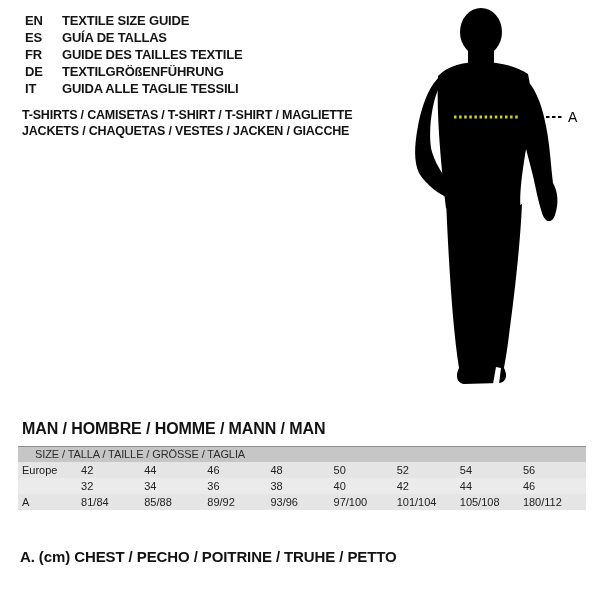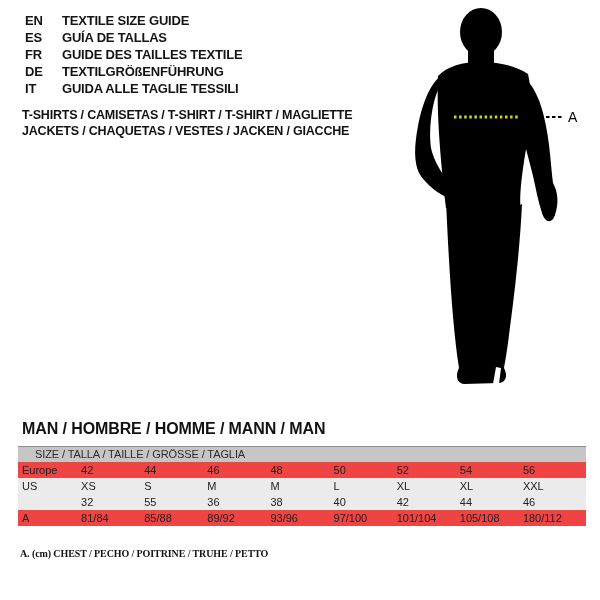--- a/index.html
+++ b/index.html
@@ -58,29 +58,28 @@
     border-top: 1px solid #8f8f8f;
     color: #2c2c2c; letter-spacing: -0.1px;
   }
   table.size-table td {
     height: 16px; font-weight: 400;
     padding: 0;
   }
   table.size-table td.lbl {
     text-align: left; padding-left: 4px; width: 66px;
   }
-  .row-white { background: #ef4444; }
+  .row-white { background: #e5e5e5; }
   .row-gray  { background: #ebebeb; }
 
   
   .footnote {
     position: absolute; left: 20px; top: 548px;
-    font-size: 10px; font-weight: 700; letter-spacing: -0.1px;
+    font-size: 15px; font-weight: 700; letter-spacing: -0.1px;
     color: #121212;
-    font-family: Liberation Serif, serif;
   }
 </style>
 </head>
 <body>
 
 <div class="lang-list">
   <div class="lang-row">
     <span class="lang-code">EN</span>
     <span>TEXTILE SIZE GUIDE</span>
   </div>
@@ -172,34 +171,23 @@
         <td>42</td>
         <td>44</td>
         <td>46</td>
         <td>48</td>
         <td>50</td>
         <td>52</td>
         <td>54</td>
         <td>56</td>
       </tr>
       <tr class="row-gray">
-        <td class="lbl">US</td>
-        <td>XS</td>
-        <td>S</td>
-        <td>M</td>
-        <td>M</td>
-        <td>L</td>
-        <td>XL</td>
-        <td>XL</td>
-        <td>XXL</td>
-      </tr>
-      <tr class="row-gray">
         <td class="lbl"></td>
         <td>32</td>
-        <td>55</td>
+        <td>34</td>
         <td>36</td>
         <td>38</td>
         <td>40</td>
         <td>42</td>
         <td>44</td>
         <td>46</td>
       </tr>
       <tr class="row-white">
         <td class="lbl">A</td>
         <td>81/84</td>

